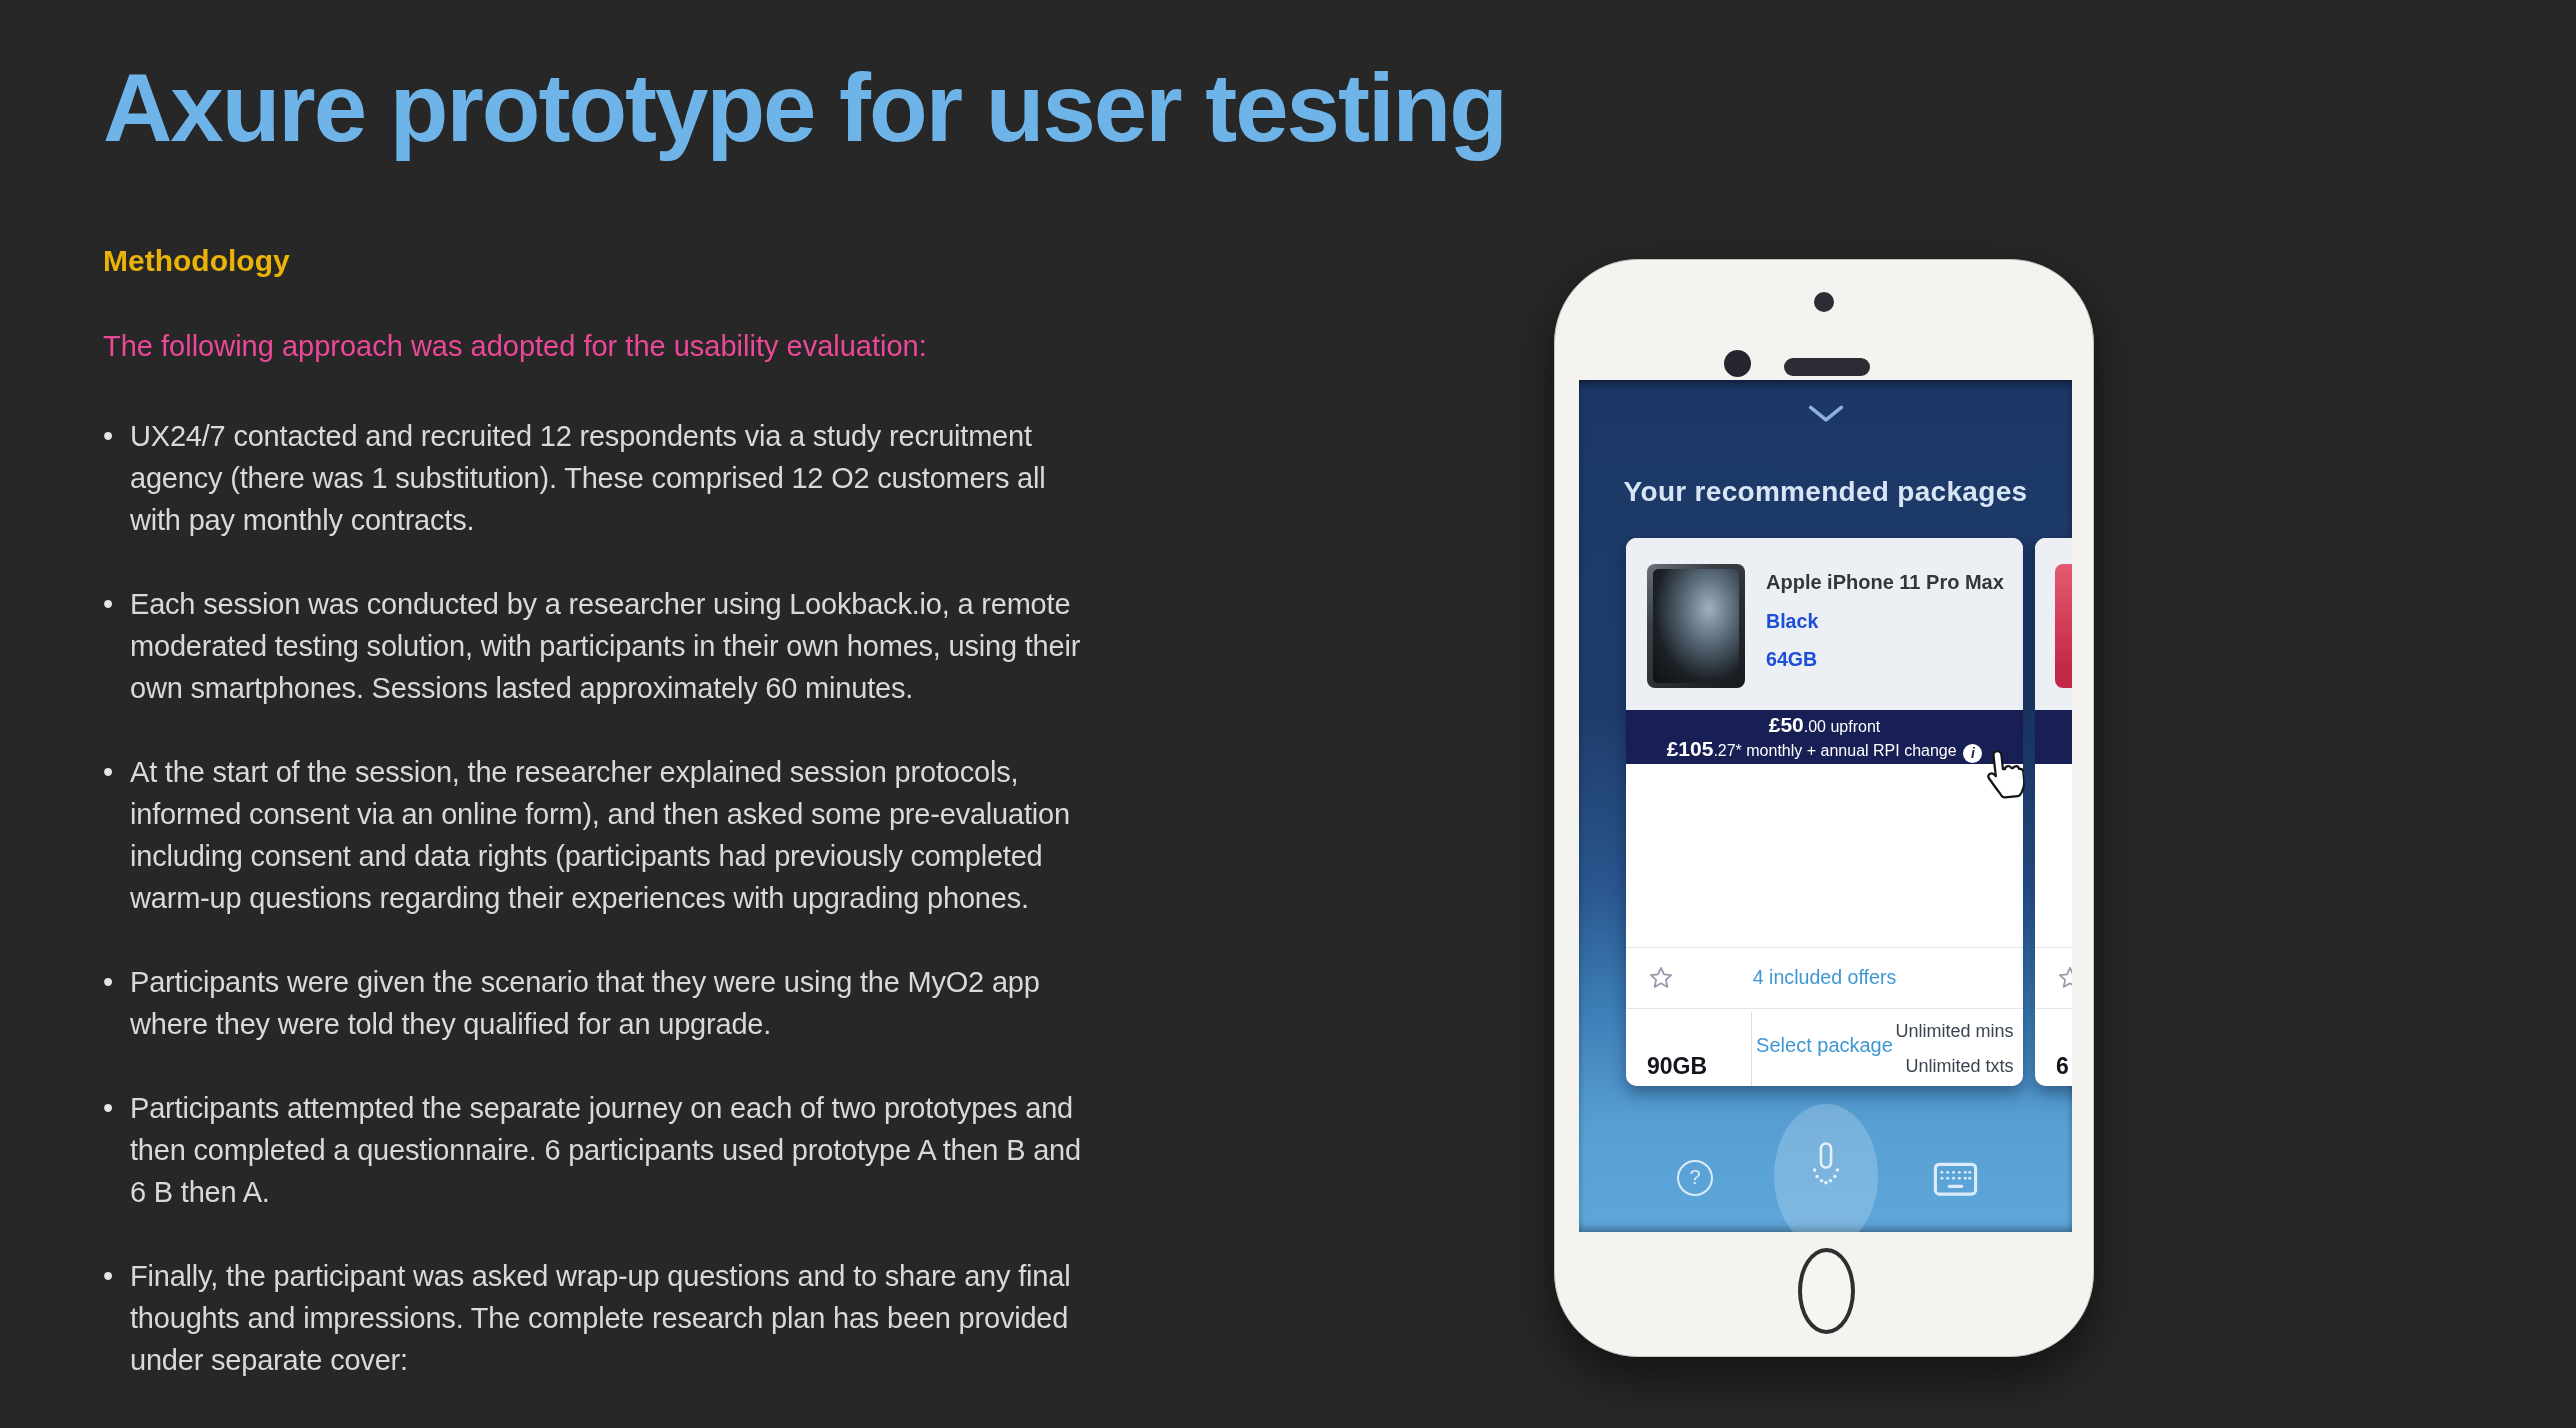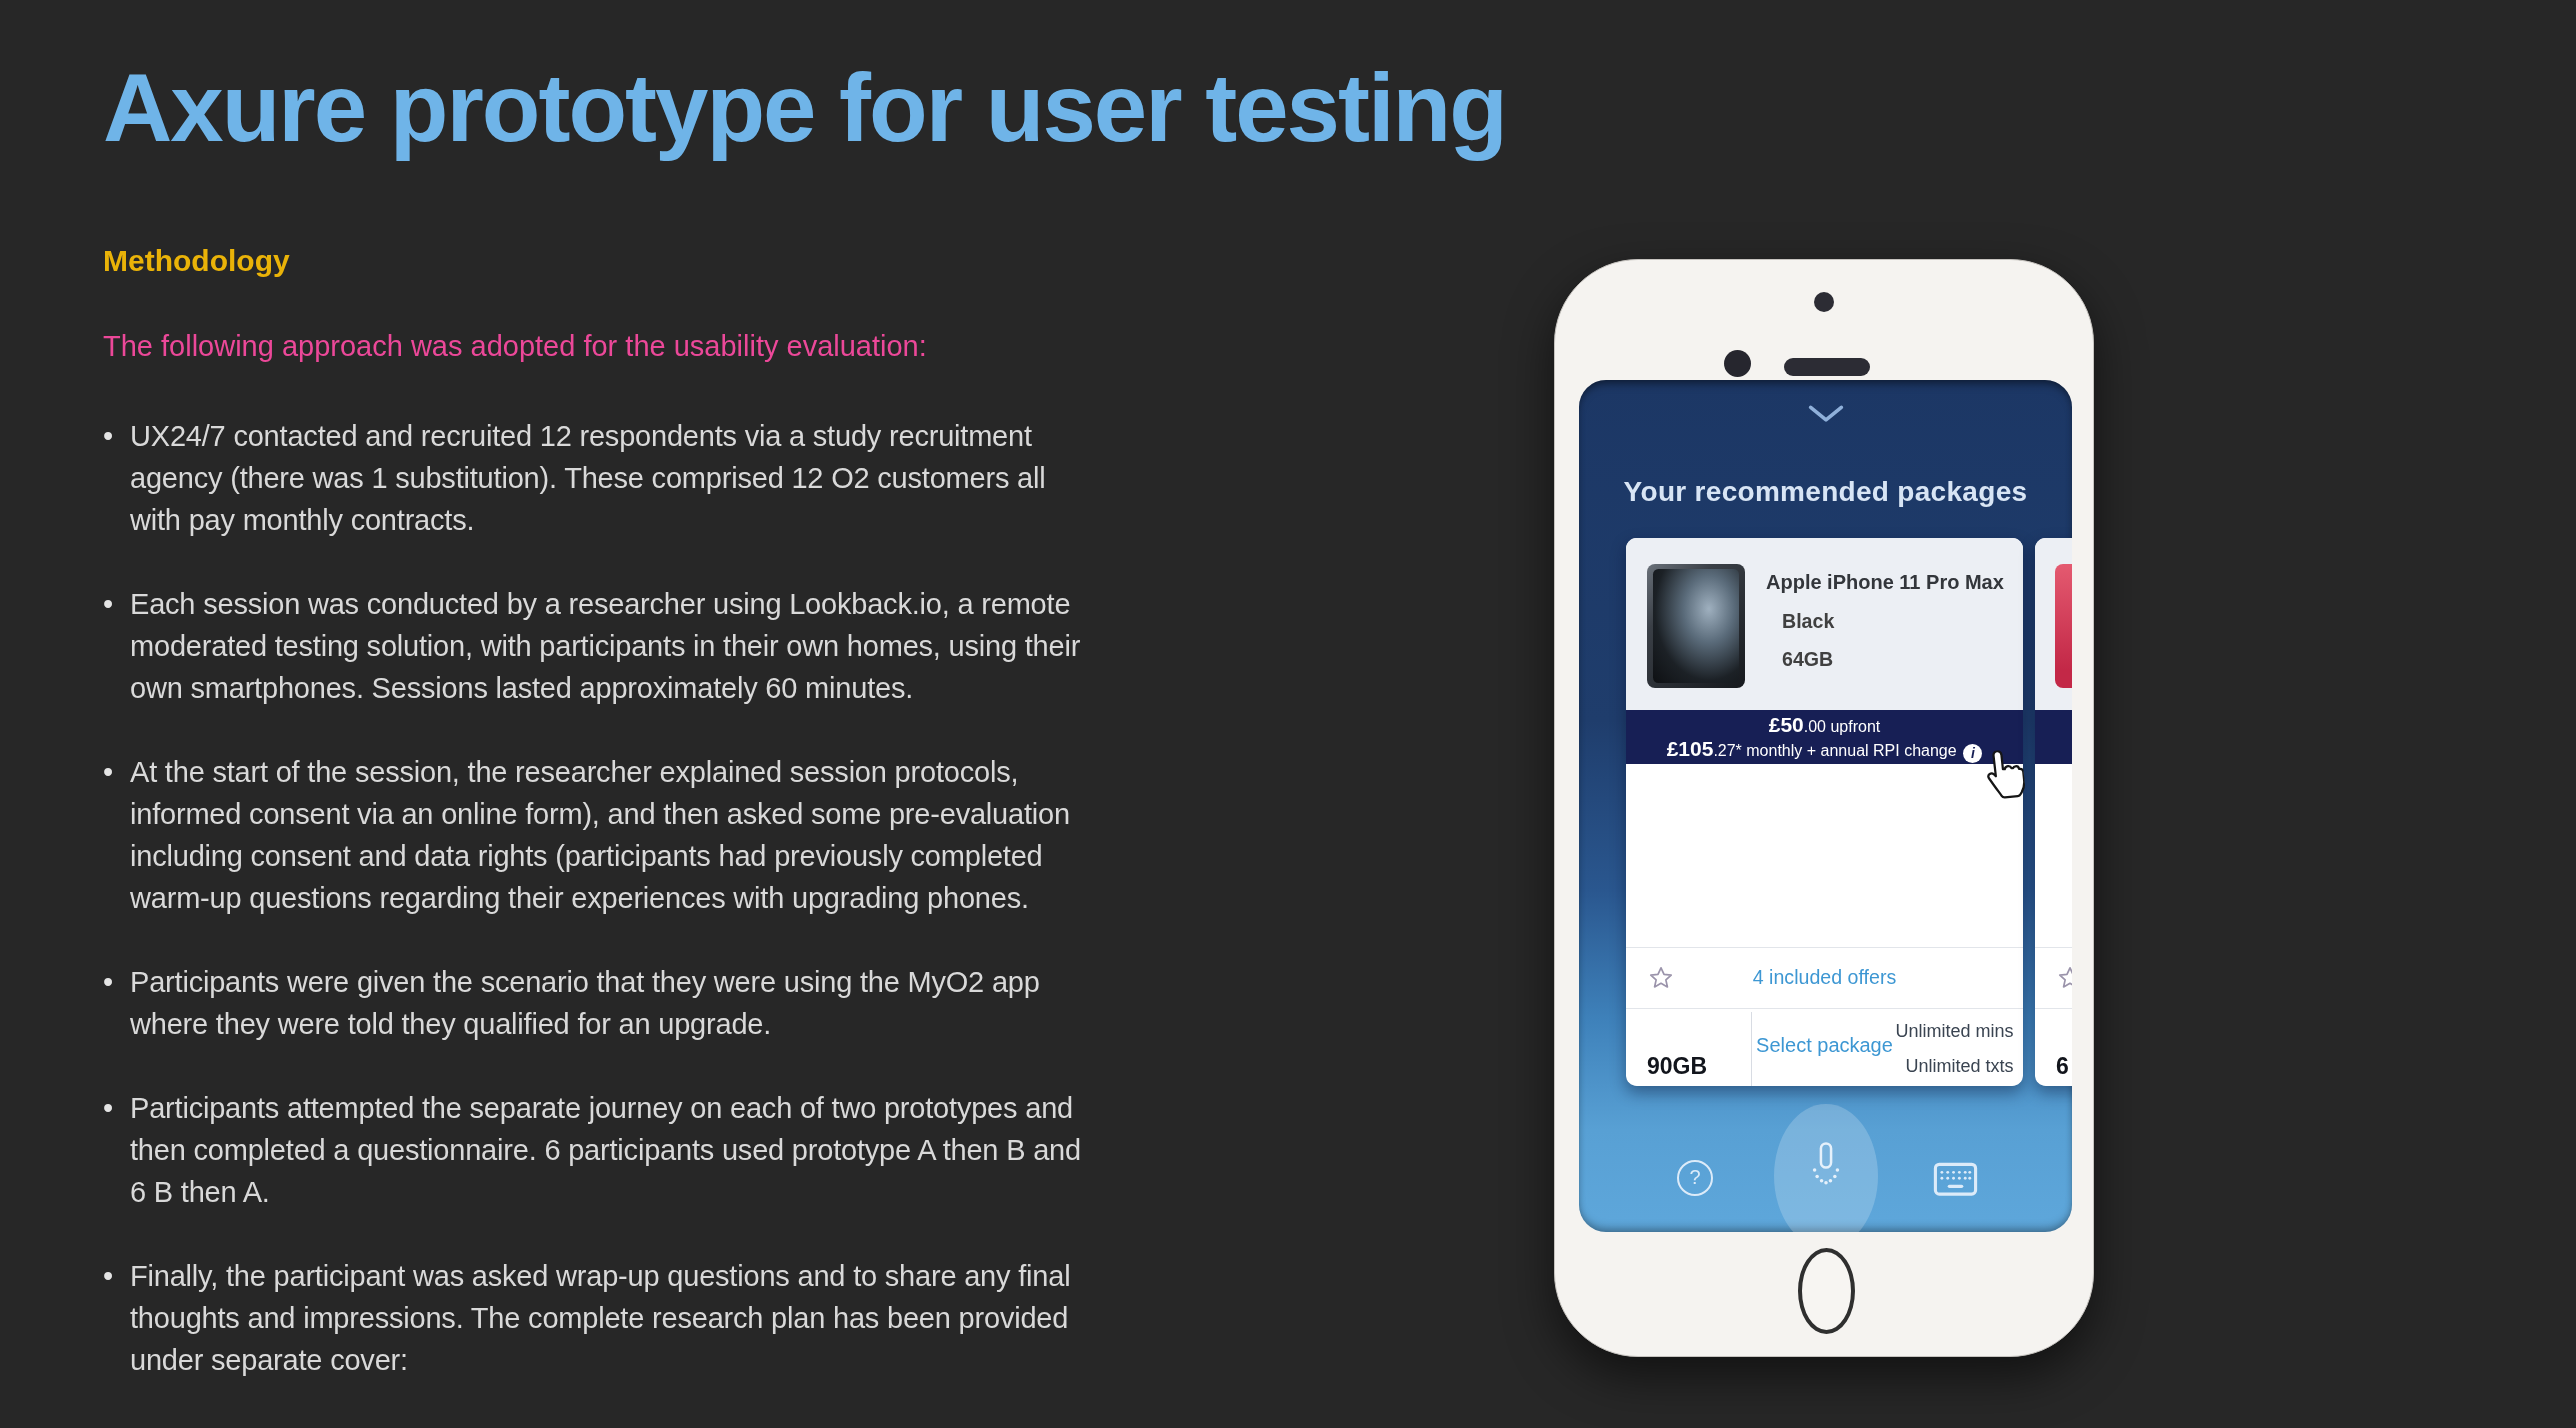--- a/index.html
+++ b/index.html
@@ -20,39 +20,39 @@
   .phone{position:absolute;left:1554px;top:259px;width:538px;height:1096px;background:#F5F3F0;
          border:1.3px solid #C6C3BF;border-radius:84px;box-shadow:0 19px 47px rgba(0,0,0,.55);}
   .cam-dot-top{position:absolute;left:259px;top:32px;width:20px;height:20px;border-radius:50%;background:#2C2C34;}
   .cam-dot{position:absolute;left:169px;top:90px;width:27px;height:27px;border-radius:50%;background:#26262E;}
   .speaker{position:absolute;left:229px;top:98px;width:86px;height:17.5px;border-radius:9.4px;background:#2C2C34;}
   .home-button{position:absolute;left:243px;top:988px;width:57px;height:86px;border-radius:50%;
                border:4.7px solid #2F2F2F;background:#F7F5F2;box-sizing:border-box;}
 
   .screen{position:absolute;left:24px;top:120px;width:493px;height:852px;overflow:hidden;
           background:linear-gradient(180deg,#1C3765 0%,#1F3D6C 40%,#2A578F 60%,#3E81BA 75%,#58A0D4 88%,#5EA7DB 100%);
-          box-shadow:inset 0 6.7px 9.4px -4px rgba(0,0,0,.55), inset 0 -6.7px 9.4px -4px rgba(0,0,0,.4);border-radius:27px;}
+          box-shadow:inset 0 6.7px 9.4px -4px rgba(0,0,0,.55), inset 0 -6.7px 9.4px -4px rgba(0,0,0,.4);}
   .chevron{position:absolute;left:228px;top:24px;}
   .screen-heading{position:absolute;left:0;top:96px;width:100%;text-align:center;
                   font-size:28px;font-weight:700;color:#D8E5F5;letter-spacing:0.3px;}
 
   
   .card{position:absolute;top:158px;width:397px;height:548px;border-radius:10.8px;background:#FFFFFF;
         box-shadow:0 6.7px 15px rgba(5,15,45,.4);overflow:hidden;}
   .card1{left:47px;}
   .card2{left:456px;}
   .card-top{position:absolute;left:0;top:0;width:100%;height:172px;background:#ECEFF4;}
   .product-img{position:absolute;left:21px;top:26px;width:98px;height:124px;border-radius:8px;}
   .black-phone{background:linear-gradient(135deg,#6A717A 0%,#3A3F46 30%,#16191D 100%);}
   .black-phone::after{content:"";position:absolute;top:4.7px;left:6px;right:6px;bottom:4.7px;border-radius:5.4px;
         background:radial-gradient(ellipse at 65% 35%,#9FB0BF 0%,#5A6B7A 32%,#1C2126 68%,#0E1013 100%);}
   .red-phone{left:20px;background:linear-gradient(180deg,#E45A70 0%,#C32847 85%);}
   .product-info{position:absolute;left:140px;top:33px;}
   .p-name{font-size:20px;font-weight:700;color:#33363B;margin-bottom:15.5px;white-space:nowrap;}
-  .p-line{font-size:19.6px;font-weight:700;color:#404040;margin-bottom:15.5px;margin-left:16px;}
+  .p-line{font-size:19.6px;font-weight:700;color:#1d4ed8;margin-bottom:15.5px;}
   .price-band{position:absolute;left:0;top:172px;width:100%;height:54px;background:#171F55;
               text-align:center;color:#FFFFFF;padding-top:3.4px;box-sizing:border-box;}
   .price-line{height:24px;line-height:24px;white-space:nowrap;}
   .price-line .big{font-size:21px;font-weight:700;}
   .price-line .small{font-size:16px;font-weight:400;}
   .info-icon{display:inline-block;width:19px;height:19px;border-radius:50%;background:#FFFFFF;color:#171F55;
              font-size:14px;font-weight:700;line-height:19px;text-align:center;margin-left:6.7px;
              vertical-align:middle;font-style:italic;}
   .plans{position:absolute;left:0;top:226px;width:100%;height:183px;}
   .data-amount{position:absolute;left:21px;top:289px;font-size:23px;font-weight:700;color:#12151C;}

